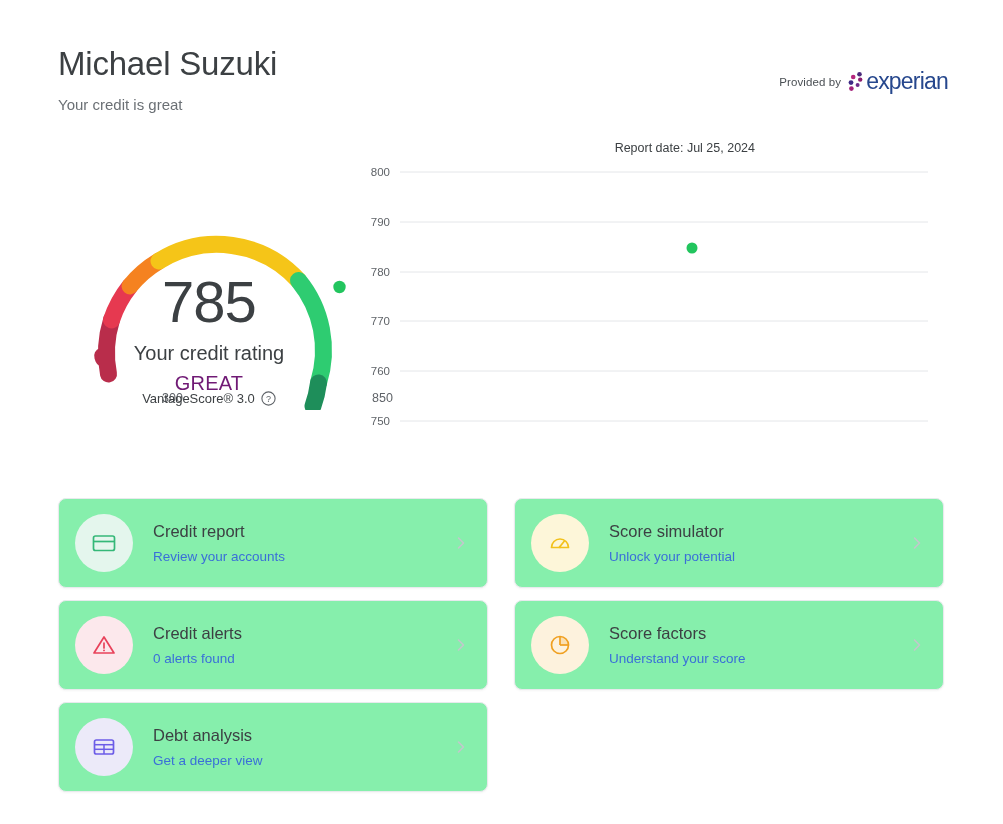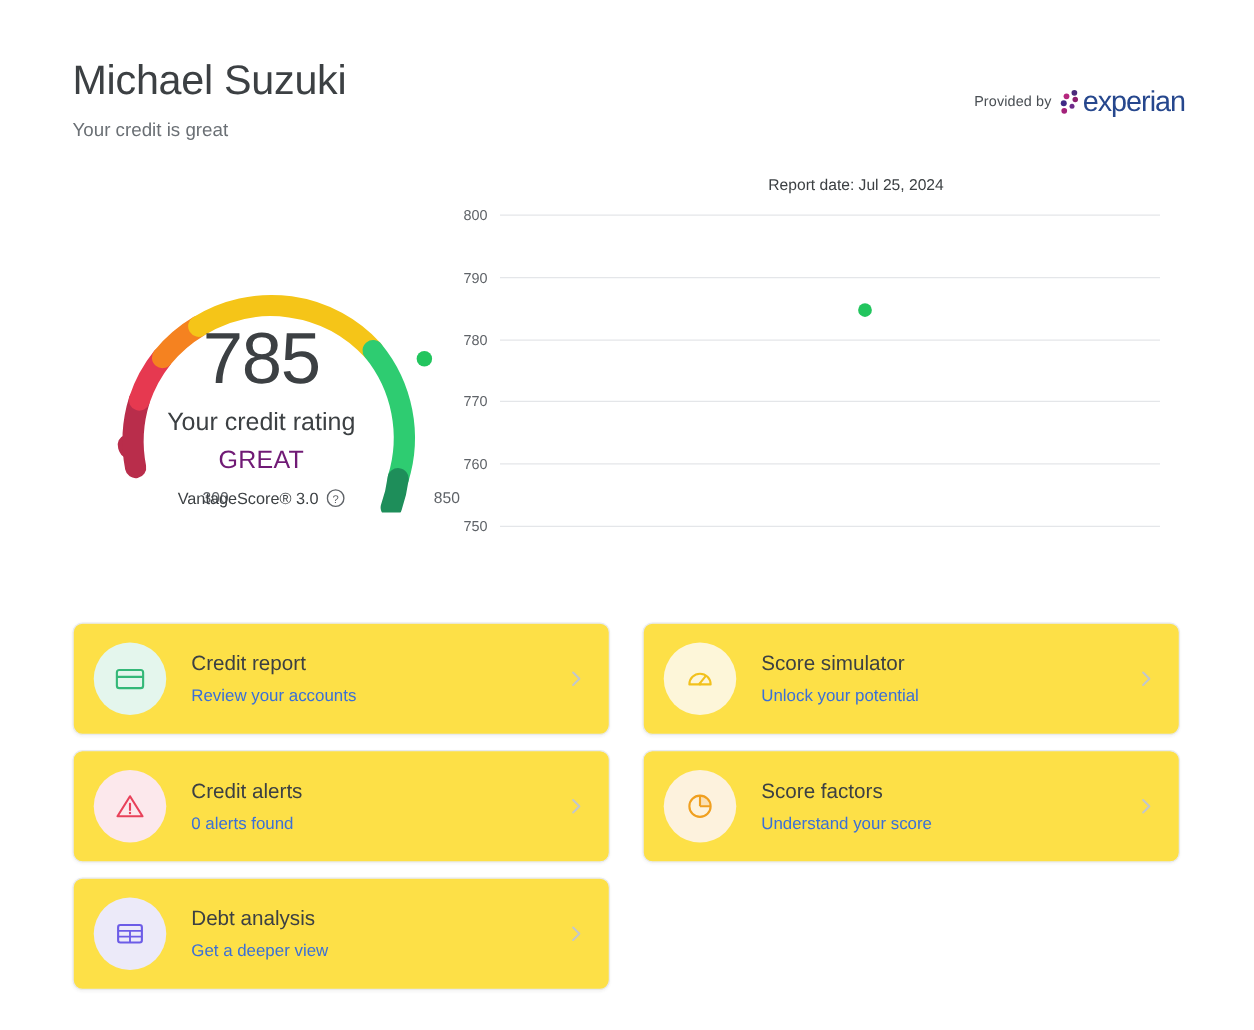--- a/index.html
+++ b/index.html
@@ -79,21 +79,21 @@
     left: 58px;
     top: 160px;
     width: 302px;
     height: 250px;
   }
   .gauge-svg { position: absolute; left: 0; top: 0; }
 
   .gauge-center {
     position: absolute;
     left: 0;
-    top: 96px;
+    top: 111px;
     width: 302px;
     text-align: center;
   }
   .gauge-score {
     font-size: 58px;
     font-weight: 400;
     color: #3c4043;
     line-height: 62px;
     letter-spacing: -1px;
   }
@@ -111,21 +111,21 @@
     letter-spacing: 0.2px;
   }
 
   .gauge-min, .gauge-max {
     position: absolute;
     top: 231px;
     font-size: 12.5px;
     color: #5f6368;
   }
   .gauge-min { left: 104px; }
-  .gauge-max { left: 289px; }
+  .gauge-max { left: 314px; }
 
   .vantage-row {
     position: absolute;
     left: 0;
     top: 231px;
     width: 302px;
     display: flex;
     align-items: center;
     justify-content: center;
     gap: 6px;
@@ -152,21 +152,21 @@
   .card-col {
     position: absolute;
     top: 0;
     width: 430px;
   }
   .col-left { left: 0; }
   .col-right { left: 456px; }
 
   .card {
     height: 90px;
-    background: #fde047;
+    background: #86efac;
     border: 1px solid #e8eaed;
     border-radius: 8px;
     display: flex;
     align-items: center;
     padding: 0 18px 0 16px;
     margin-bottom: 12px;
     cursor: pointer;
     box-shadow: 0 1px 2px rgba(60,64,67,0.05);
   }
 

